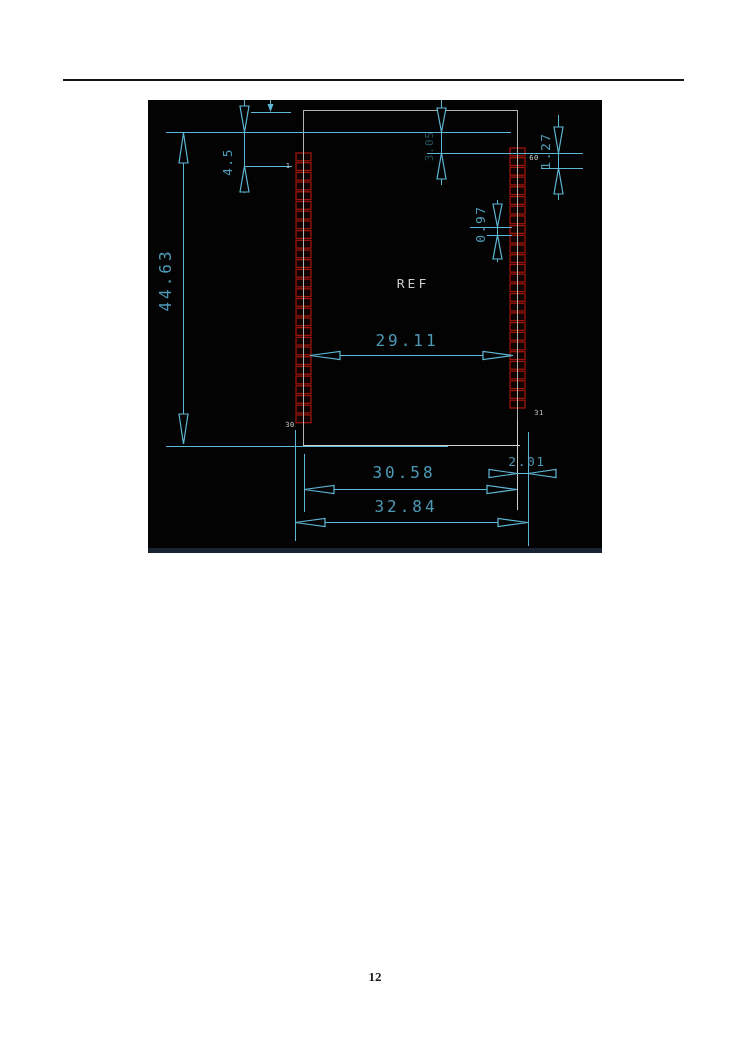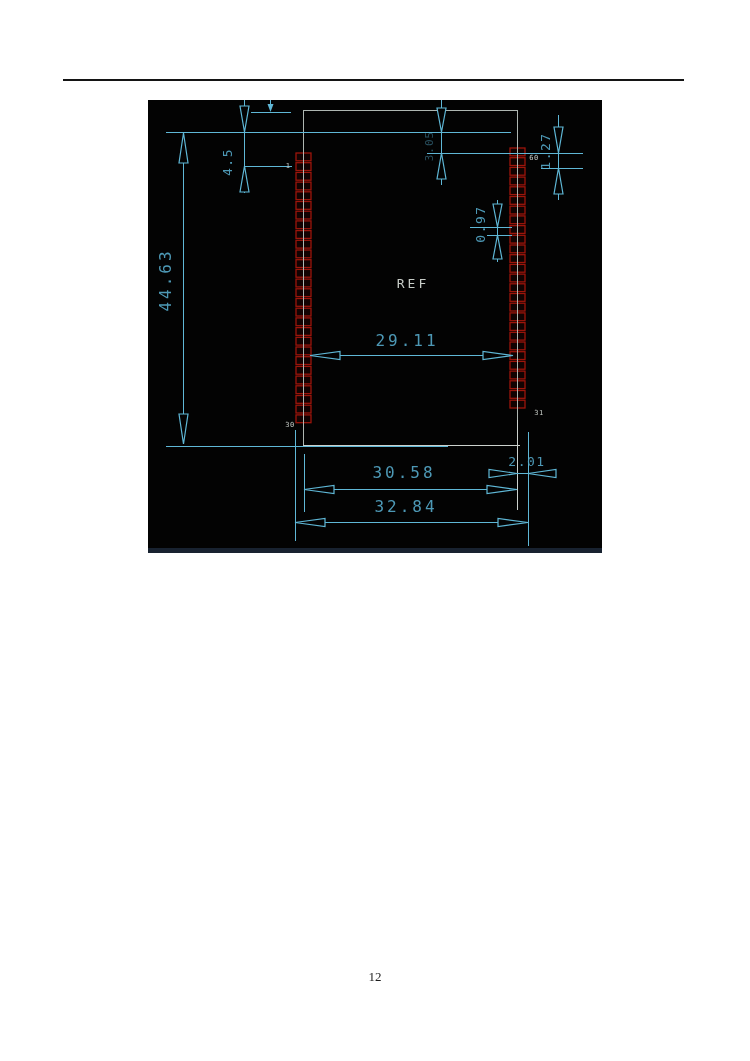--- a/index.html
+++ b/index.html
@@ -9,21 +9,21 @@
   }
   .header-rule{
     position:absolute;left:63px;top:79px;width:621px;height:2px;background:#141414;
   }
   .drawing-canvas{
     position:absolute;left:148px;top:100px;width:454px;height:453px;background:#030303;
   }
   .drawing-canvas svg{display:block;}
   .page-number{
     position:absolute;left:0;top:969px;width:750px;text-align:center;
-    font-family:"Liberation Serif",serif;font-size:13px;color:#1d1d1d;
+    font-family:"Liberation Serif",serif;font-size:13px;color:#1d1d1d;font-weight:bold;
   }
   text{font-family:"DejaVu Sans Mono",monospace;}
   .dim-big{font-size:16px;letter-spacing:3px;fill:#55a9c9;fill-opacity:.9;}
   .dim-small{font-size:13px;letter-spacing:1.5px;fill:#55a9c9;fill-opacity:.9;}
   .dim-faint{font-size:11px;letter-spacing:1px;fill:#55a9c9;fill-opacity:.45;}
   .lbl{font-size:7px;letter-spacing:.5px;fill:#c7ccc7;}
   .ref{font-size:13px;letter-spacing:3px;fill:#c7ccc7;}
   .cyan{stroke:#5fb7d6;stroke-width:1;}
   .white{stroke:#ccd1cd;stroke-width:1;}
   .arrow{fill:#030303;stroke:#5fb7d6;stroke-width:1.2;}

